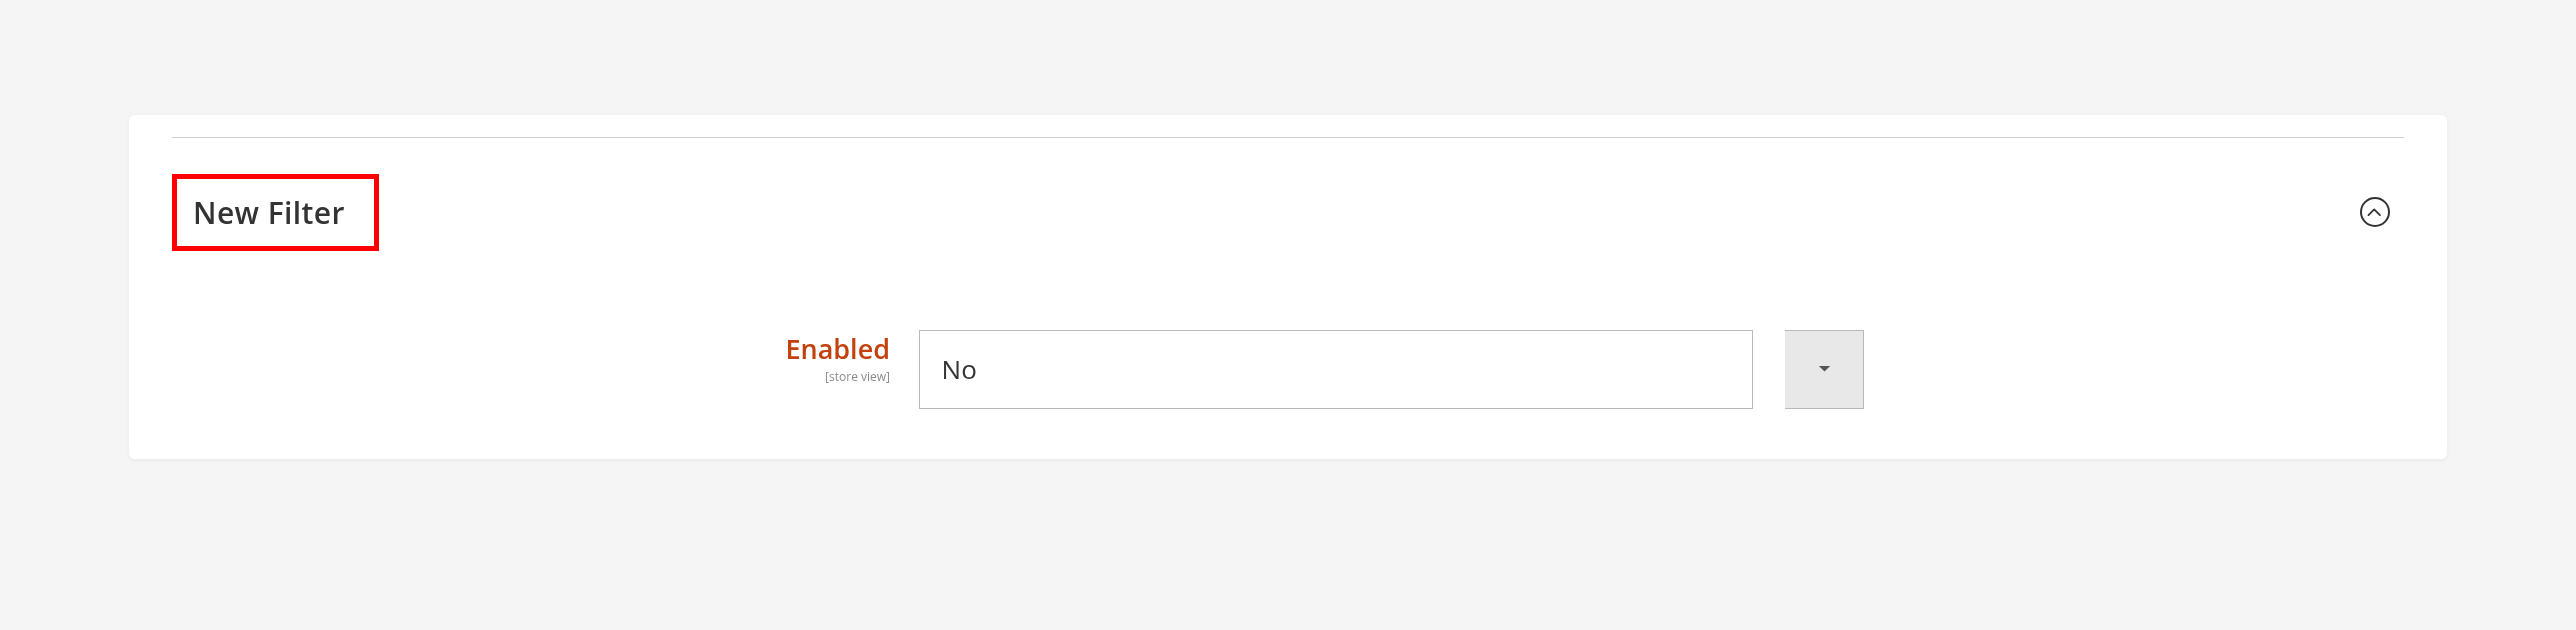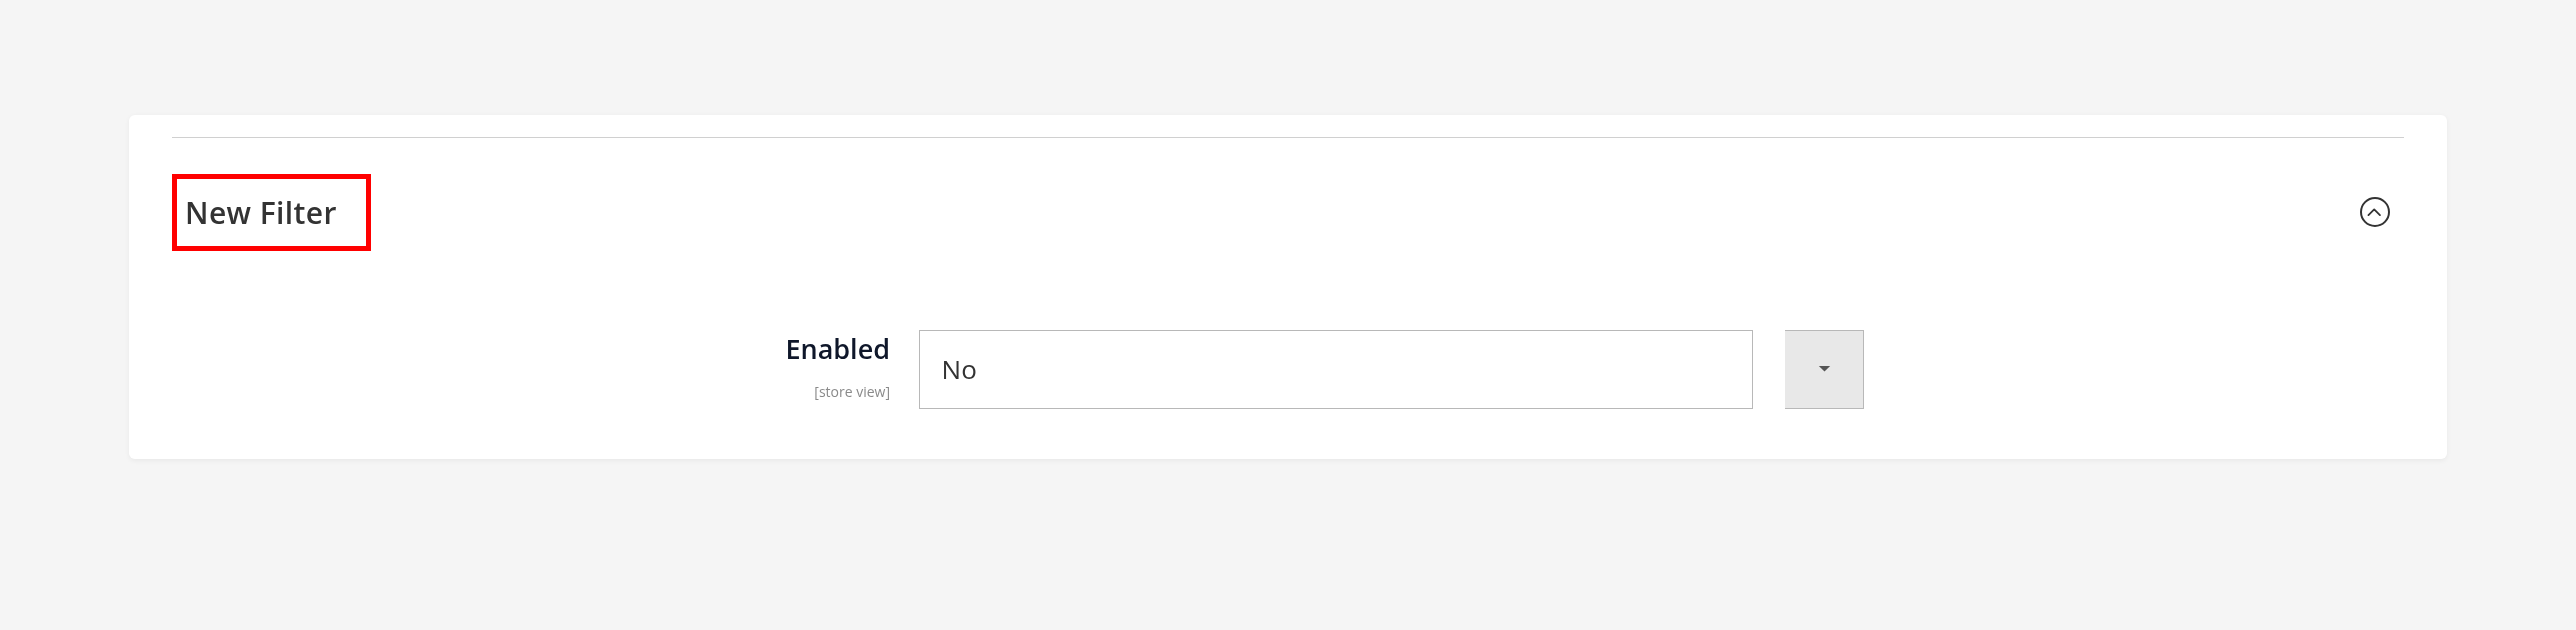--- a/index.html
+++ b/index.html
@@ -30,21 +30,21 @@
     margin-bottom: 36px;
   }
   .section-header {
     display: flex;
     align-items: center;
     justify-content: space-between;
     margin-bottom: 79px;
   }
   .section-title-wrap {
     border: 5.8px solid #ff0000;
-    padding: 13px 29px 13px 8px;
+    padding: 13px 29px 13px 16px;
     display: inline-block;
   }
   .section-title {
     font-size: 30px;
     font-weight: 600;
     color: #333333;
     letter-spacing: 0.4px;
   }
   .collapse-btn {
     width: 30px;
@@ -68,27 +68,27 @@
     gap: 29px;
     padding-left: 359px;
   }
   .label-block {
     text-align: right;
     min-width: 359px;
   }
   .field-label {
     font-size: 27px;
     font-weight: 600;
-    color: #0f172a;
+    color: #c2410c;
   }
   .field-scope {
-    font-size: 14px;
+    font-size: 12px;
     color: #8a8a8a;
     display: block;
-    margin-top: 15px;
+    margin-top: 1px;
   }
   .select-wrap {
     position: relative;
     display: flex;
     align-items: stretch;
     gap: 32px;
   }
   .select-input {
     width: 834px;
     height: 79px;

